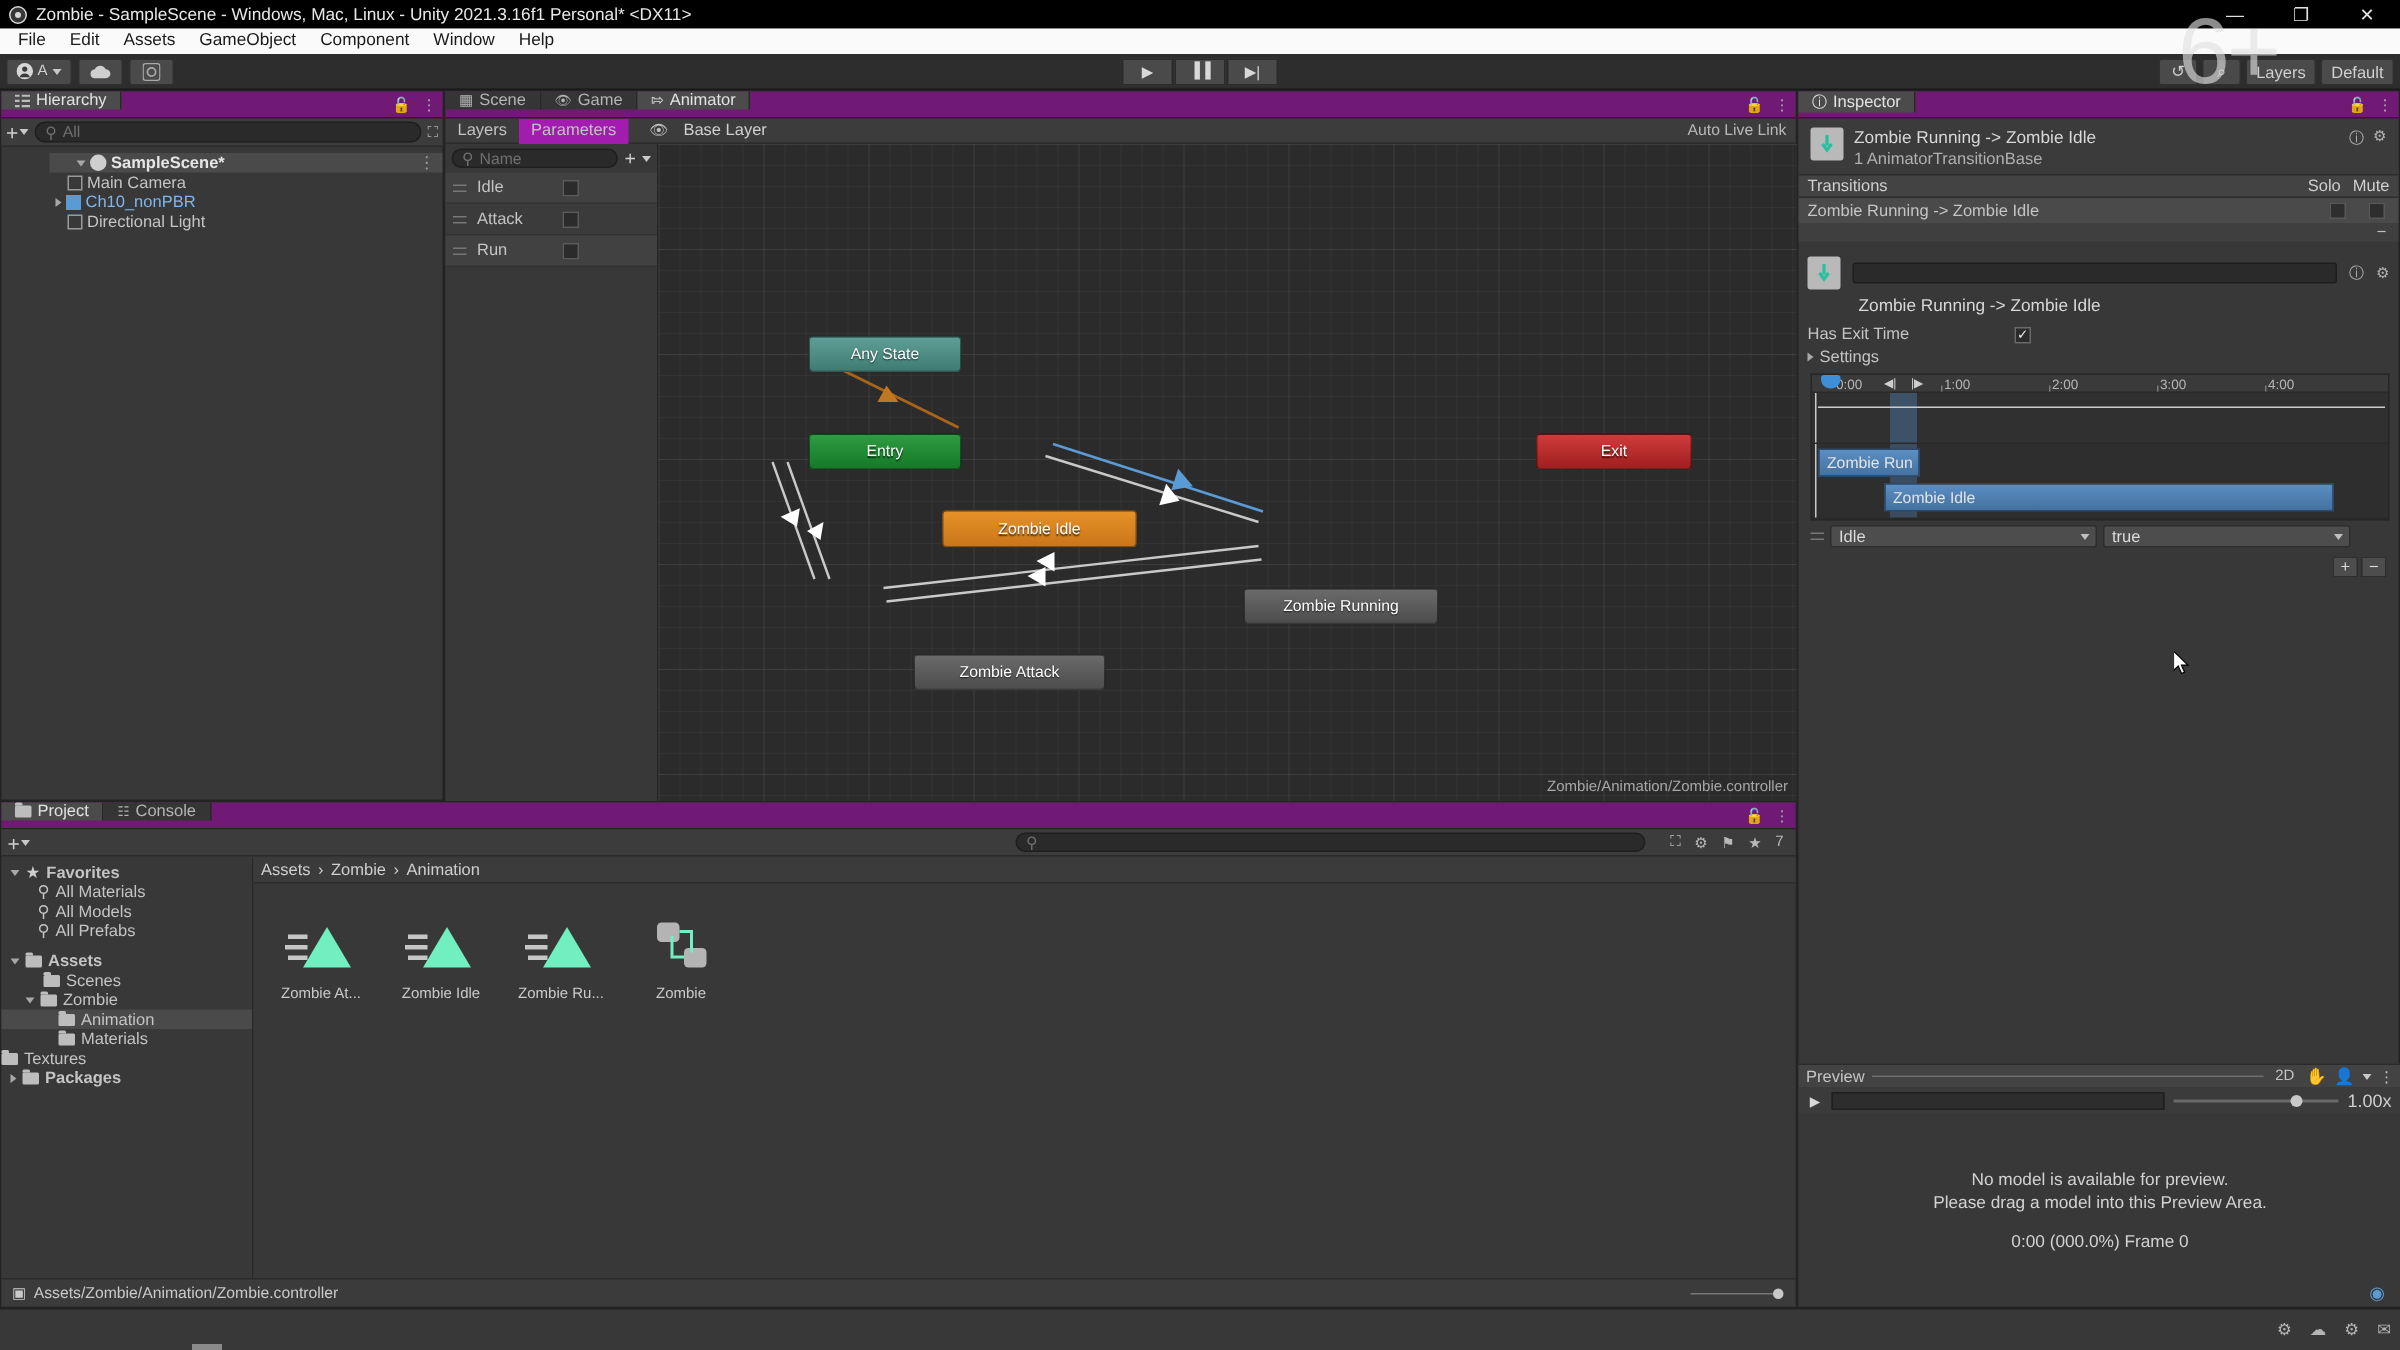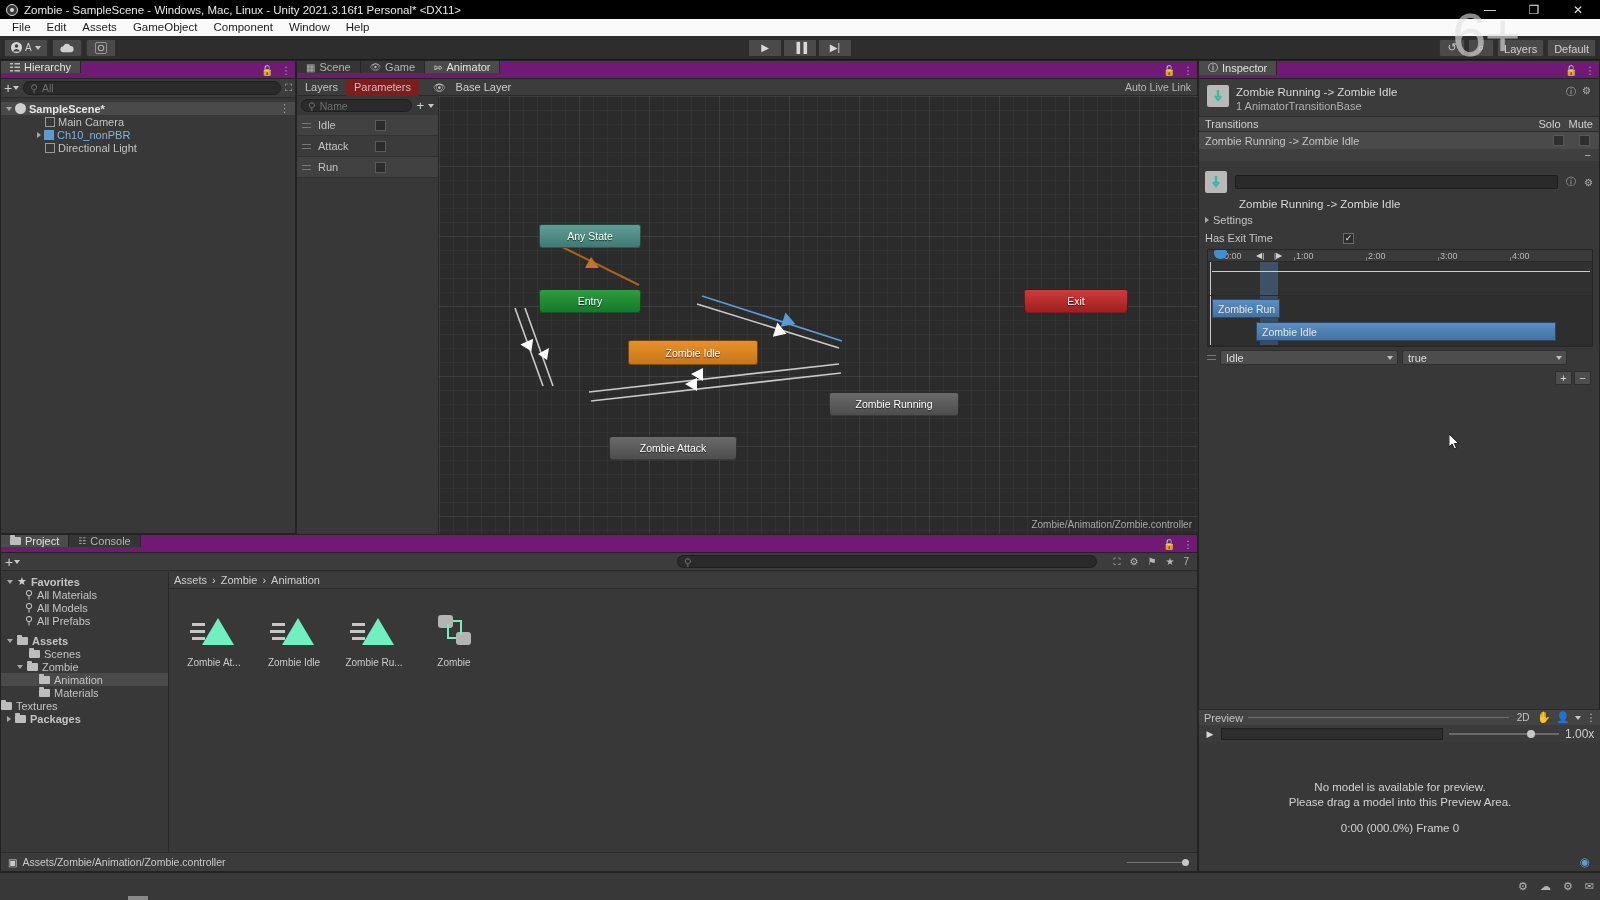--- a/index.html
+++ b/index.html
@@ -103,21 +103,21 @@
   .tri { width:0;height:0;border-left:4px solid #a8a8a8;border-top:3px solid transparent;border-bottom:3px solid transparent;}
   .tri.open { border-left:3px solid transparent;border-right:3px solid transparent;border-top:4px solid #a8a8a8; border-bottom:none;}
   .cube-ic { width:10px;height:10px; border:1px solid #9a9a9a; transform:rotate(0deg); position:relative;}
   .sc-ic { width:11px;height:11px;border-radius:50%;background:#cfcfcf;}
 
   
   #animator { left:296px; top:60px; width:902px; height:474px; }
   .anim-subbar { height:17px; background:#3c3c3c; display:flex; align-items:center;
                  border-bottom:1px solid #2a2a2a; font-size:11px; }
   .anim-subbar .sb { padding:0 8px; height:17px; line-height:17px; color:#c2c2c2; }
-  .anim-subbar .sb.active { background:#7f1d1d; }
+  .anim-subbar .sb.active { background:#a21caf; }
   .baselayer { margin-left:10px; color:#cfcfcf; }
   .autolive { position:absolute; right:6px; font-size:10.5px; color:#b8b8b8;}
   .anim-body { position:absolute; left:0; top:35px; width:902px; height:438px; display:flex;}
   .params-col { width:142px; background:#383838; border-right:1px solid #262626; }
   .param-search { height:19px; display:flex; align-items:center; gap:4px; padding:3px 4px;}
   .param-row { height:21px; display:flex; align-items:center; padding-left:5px; gap:7px;
                border-bottom:1px solid #323232; font-size:11px;}
   .param-row:nth-child(odd){ background:#3b3b3b;}
   .param-row:nth-child(even){ background:#414141;}
   .grip { width:9px; height:2px; border-top:1px solid #777; border-bottom:1px solid #777; height:5px;}
@@ -295,21 +295,21 @@
         <span style="font-size:14px;line-height:10px;">+</span>
           <span class="caret-dn"></span>
       </div>
       <div class="searchfield">
         <span>⚲</span>
         <span>All</span>
       </div>
       <span style="font-size:10px;color:#b0b0b0;">⛶</span>
     </div>
     <div style="padding-top:4px;">
-      <div class="hier-row sel" style="padding-left:5px;">
+      <div class="hier-row sel" style="padding-left:18px;margin-left:32px;">
         <span class="tri open"></span>
         <span class="sc-ic"></span>
         <span style="font-weight:bold;color:#e6e6e6;">SampleScene*</span>
         <span style="margin-left:auto;margin-right:5px;color:#9e9e9e;">⋮</span>
       </div>
       <div class="hier-row" style="padding-left:44px;">
         <span class="cube-ic"></span>
         <span>Main Camera</span>
       </div>
       <div class="hier-row" style="padding-left:36px;">
@@ -470,27 +470,27 @@
         <svg width="16" height="16" viewBox="0 0 16 16">
             <path d="M8 2v7M5 8l3 4 3-4" stroke="#2bbfa0" stroke-width="2.2" fill="none"></path>
           </svg>
       </span>
       <span class="objfield" placeholder=""></span>
       <span style="font-size:10px;color:#b0b0b0;">ⓘ</span>
       <span style="font-size:10px;color:#b0b0b0;">⚙</span>
     </div>
     <div style="padding:2px 6px 4px 40px;font-size:11.5px;color:#d8d8d8;">Zombie Running -&gt; Zombie Idle</div>
 
+    <div class="rowline">
+      <span style="width:130px;">Has Exit Time</span>
+      <span style="width:11px;height:11px;background:#2b2b2b;border:1px solid #6a6a6a;display:flex;align-items:center;justify-content:center;color:#e8e8e8;font-size:9px;">✓</span>
+    </div>
     <div class="rowline" style="gap:4px;padding-top:0;">
       <span class="tri"></span>
       <span>Settings</span>
-    </div>
-    <div class="rowline">
-      <span style="width:130px;">Has Exit Time</span>
-      <span style="width:11px;height:11px;background:#2b2b2b;border:1px solid #6a6a6a;display:flex;align-items:center;justify-content:center;color:#e8e8e8;font-size:9px;">✓</span>
     </div>
 
     <div class="timeline-wrap">
       <div class="ruler">
         <span class="rtick" style="left:16px;">0:00</span>
         <span class="rtick" style="left:88px;">1:00</span>
         <span class="rtick" style="left:160px;">2:00</span>
         <span class="rtick" style="left:232px;">3:00</span>
         <span class="rtick" style="left:304px;">4:00</span>
         <span class="tickmark" style="left:86px;"></span>

